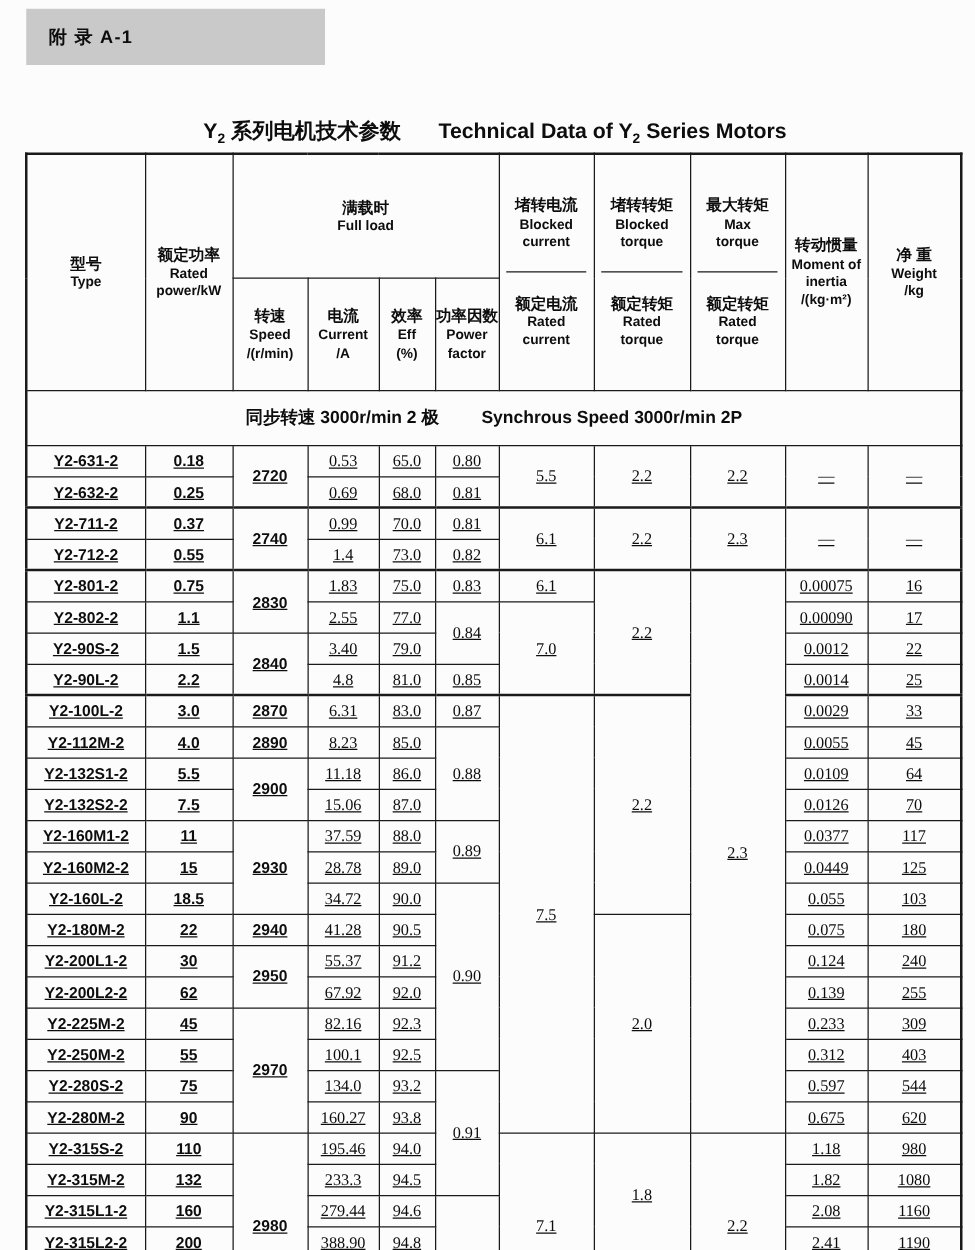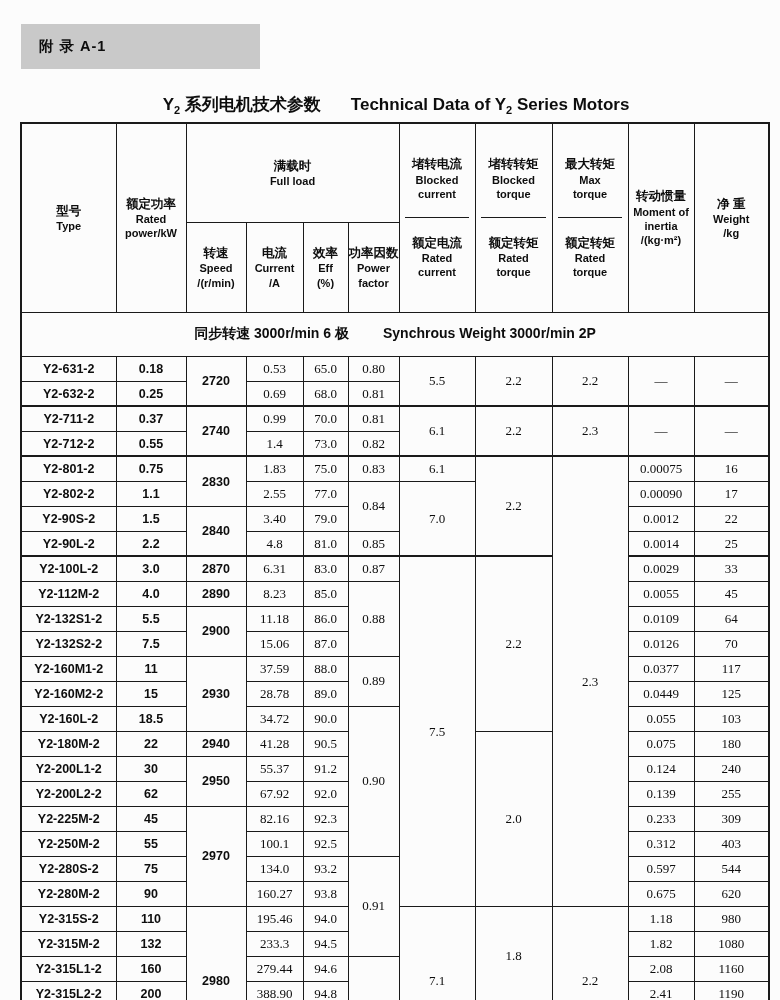--- a/index.html
+++ b/index.html
@@ -4,21 +4,21 @@
 <style>
   html,body { margin:0; padding:0; }
   body { width:780px; height:1000px; background:#ffffff; }
   .page { position:relative; width:780px; height:1000px; background:#fcfcfc;
           font-family:"Liberation Sans", sans-serif; color:#0d0d0d; overflow:hidden; }
 
   
   .tab { position:absolute; top:7px; height:45px; background:#c9c9c9;
          display:flex; align-items:center; font-weight:bold; font-size:14.5px;
          letter-spacing:1px; }
-  .tab-left  { left:21px;  width:239px; padding-left:18px; box-sizing:border-box;margin-top:17px; }
+  .tab-left  { left:21px;  width:239px; padding-left:18px; box-sizing:border-box; }
   .tab-right { left:519px; width:217px; padding-left:18px; box-sizing:border-box; }
 
   
   .title { position:absolute; top:87px; left:0; width:100%; text-align:center;
            font-size:17px; font-weight:bold; margin:6px; white-space:nowrap; }
   .title sub { font-size:11px; }
   .title-gap { display:inline-block; width:30px; }
 
   
   table.motor { position:absolute; left:20px; top:122px; width:748px;
@@ -34,21 +34,21 @@
   tr.h1 { height:58px; }
   tr.h2 { height:52px; }
   th.ratio { padding:18px 0; }
   .ratio-bar { width:86%; margin:2px auto; border-top:1.5px solid #1a1a1a; height:0; }
 
   
   tr.section-row td { height:43px; font-weight:bold; font-size:14px; }
   .sec-gap { display:inline-block; width:34px; }
 
   
-  tr.data-row { height:25px; }
+  tr.data-row { height:25px;text-decoration:underline; }
   tr.data-row td { font-family:"Liberation Serif","DejaVu Serif",serif;
                    font-size:13px; font-weight:normal; }
   tr.data-row td.c-sans { font-family:"Liberation Sans",sans-serif;
                           font-weight:bold; font-size:12.5px; }
   tr.gsep td { border-top-width:2px; }
 </style>
 </head>
 <body>
 
 <div class="page">
@@ -125,21 +125,21 @@
         <th class="hd">效率
 Eff
 (%)</th>
         <th class="hd">功率因数
 Power
 factor</th>
       </tr>
     </thead>
     <tbody id="rows-body">
       <tr class="section-row">
-        <td colspan="11"><span>同步转速 3000r/min 6 极</span><span class="sec-gap"></span><span>Synchrous Weight 3000r/min 2P</span></td>
+        <td colspan="11"><span>同步转速 3000r/min 2 极</span><span class="sec-gap"></span><span>Synchrous Speed 3000r/min 2P</span></td>
       </tr>
     <tr class="data-row">
           <td class="c-sans">Y2-631-2</td>
           <td class="c-sans">0.18</td>
           <td class="c-sans" rowspan="2">2720</td>
           <td>0.53</td>
           <td>65.0</td>
           <td>0.80</td>
           <td rowspan="2">5.5</td>
           <td rowspan="2">2.2</td>

